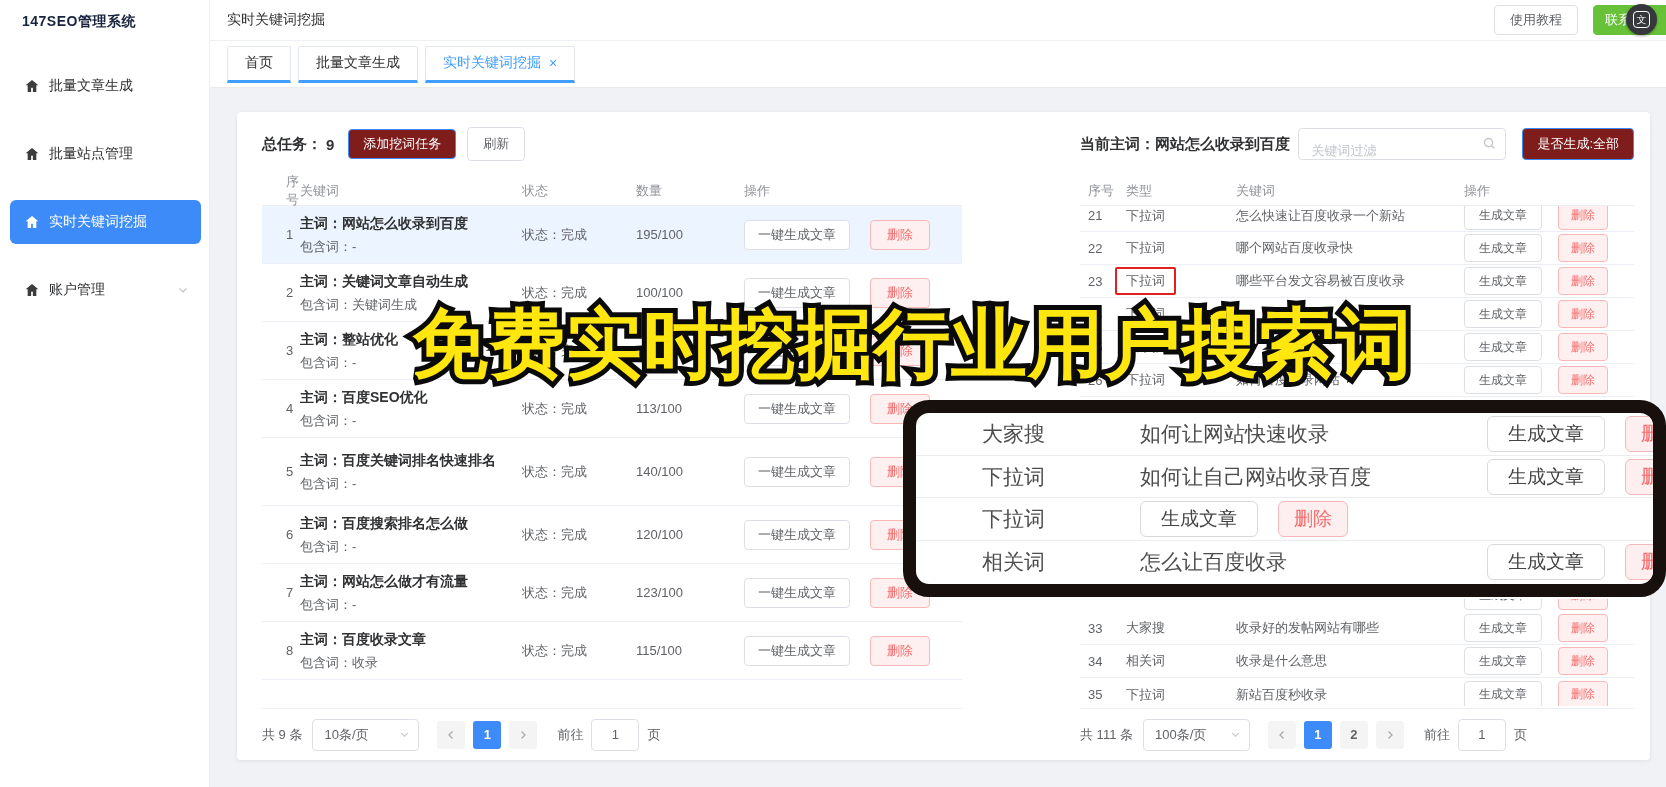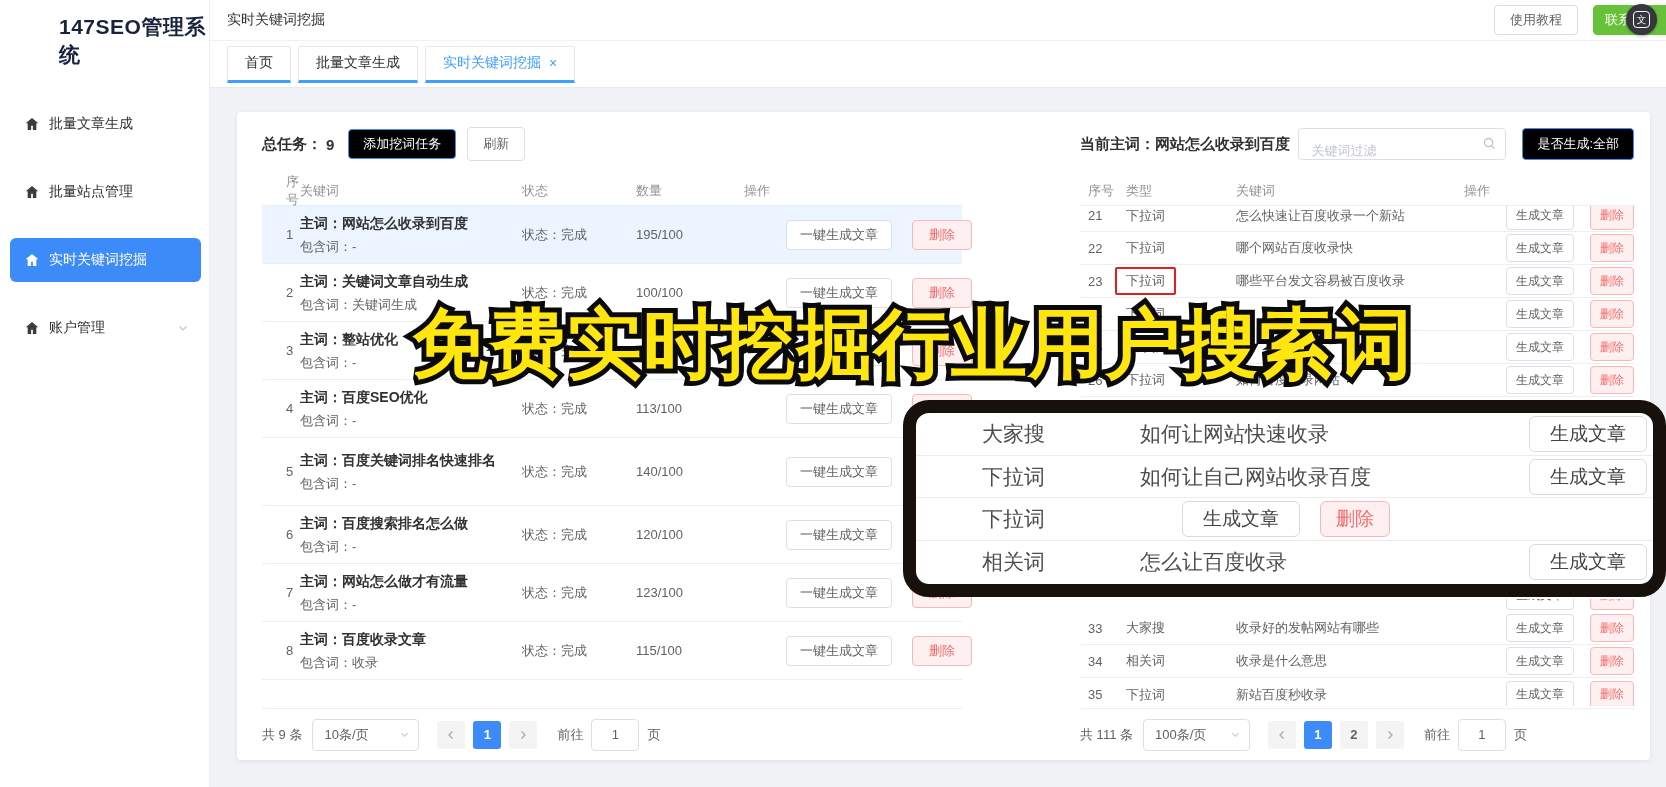--- a/index.html
+++ b/index.html
@@ -1,33 +1,33 @@
 <!DOCTYPE html>
 <html><head>
 <meta charset="utf-8">
 <style>
   * { margin:0; padding:0; box-sizing:border-box; }
   html,body { width:1666px; height:787px; overflow:hidden; }
   body { font-family:"Liberation Sans","DejaVu Sans",sans-serif; background:#fff; position:relative; color:#303133; }
 
   
   .sidebar { position:absolute; left:0; top:0; width:210px; height:787px; background:#fff; border-right:1px solid #f0f0f0; z-index:2; }
-  .brand { font-size:21px; font-weight:bold; color:#17233d; padding:13px 0 0 22px; letter-spacing:.5px;margin-left:37px; }
+  .brand { font-size:14px; font-weight:bold; color:#17233d; padding:13px 0 0 22px; letter-spacing:.5px; }
   .menu { margin-top:33px; }
   .mitem { display:flex; align-items:center; height:44px; margin:0 8px 24px 10px; padding-left:14px; font-size:14px; color:#303133; border-radius:6px; cursor:pointer; }
   .mitem .icon { width:16px; height:16px; margin-right:9px; color:#3c3c3c; display:inline-flex; }
   .mitem.active { background:#3d8bf8; color:#fff; }
   .mitem.active .icon { color:#fff; }
   .mitem .chev { margin-left:auto; margin-right:12px; color:#c0c4cc; display:inline-flex; }
 
   
   .topbar { position:absolute; left:210px; top:0; right:0; height:41px; background:#fff; border-bottom:1px solid #eef0f3; display:flex; align-items:center; padding-left:17px; }
   .tb-title { font-size:14px; color:#303133; }
   .tb-right { margin-left:auto; display:flex; align-items:center; }
-  .btn { display:inline-flex; align-items:center; justify-content:center; border-radius:4px; font-size:13px; cursor:pointer; border:1px solid #dcdfe6; background:#fff; color:#606266;margin-left:42px; }
+  .btn { display:inline-flex; align-items:center; justify-content:center; border-radius:4px; font-size:13px; cursor:pointer; border:1px solid #dcdfe6; background:#fff; color:#606266; }
   .tb-right .btn-tutorial { height:30px; padding:0 15px; }
   .tb-right .btn-contact { height:30px; width:120px; margin-left:15px; margin-right:-47px; background:#67c23a; border-color:#67c23a; color:#fff; justify-content:flex-start; padding-left:11px; }
   .badge { position:absolute; top:4px; right:9px; width:31px; height:31px; border-radius:50%; background:#35373c; z-index:10; display:flex; align-items:center; justify-content:center; box-shadow:0 1px 3px rgba(0,0,0,.35); }
   .badge-square { width:17px; height:17px; border:1.6px solid #fff; border-radius:4px; color:#fff; font-size:10px; display:flex; align-items:center; justify-content:center; }
 
   
   .tabbar { position:absolute; left:210px; top:41px; right:0; height:47px; background:#fff; border-bottom:1px solid #e8eaed; display:flex; align-items:center; padding-left:17px; }
   .tab { height:37px; display:flex; align-items:center; padding:0 17px; margin-right:7px; font-size:14px; color:#303133; background:#fff; border:1px solid #e4e7ed; border-bottom:3px solid #409eff; border-radius:2px 2px 0 0; cursor:pointer; }
   .tab.active { color:#409eff; }
   .tab .x { margin-left:8px; font-size:14px; color:#409eff; }
@@ -35,21 +35,21 @@
   
   .content { position:absolute; left:210px; top:88px; right:0; bottom:0; background:#f0f2f5; }
   .card { position:absolute; left:27px; top:24px; width:1413px; height:648px; background:#fff; border-radius:4px; box-shadow:0 1px 4px rgba(0,0,0,.08); padding:16px 16px 0 25px; display:flex; }
 
   .left-panel { width:700px; display:flex; flex-direction:column; }
   .right-panel { width:554px; margin-left:auto; display:flex; flex-direction:column; }
 
   .toolbar { display:flex; align-items:center; height:32px; margin-bottom:16px; flex-shrink:0; }
   .total-lab { font-size:15px; font-weight:bold; color:#303133; }
   .total-val { font-size:15px; font-weight:bold; color:#303133; margin-left:4px; }
-  .btn-primary { background:#000000; border-color:#3d8bf8; color:#fff; }
+  .btn-primary { background:#7f1d1d; border-color:#3d8bf8; color:#fff; }
   .tb-add { height:30px; padding:0 14px; margin-left:14px; }
   .tb-refresh { height:28px; padding:16px 15px; margin-left:11px; }
 
   .cur-lab, .cur-val { font-size:15px; font-weight:bold; color:#303133; white-space:nowrap; }
   .filter-wrap { margin-left:auto; position:relative; width:208px; flex-shrink:0; }
   .filter-wrap input { width:208px; height:32px; border:1px solid #dcdfe6; border-radius:4px; padding:12px 30px 0 12px; font-size:13px; color:#606266; outline:none; font-family:inherit; }
   .filter-wrap input::placeholder { color:#c0c4cc; }
   .search-ic { position:absolute; right:9px; top:8px; color:#c0c4cc; }
   .btn-genall { height:32px; padding:0 14px; margin-left:16px; flex-shrink:0; }
 

